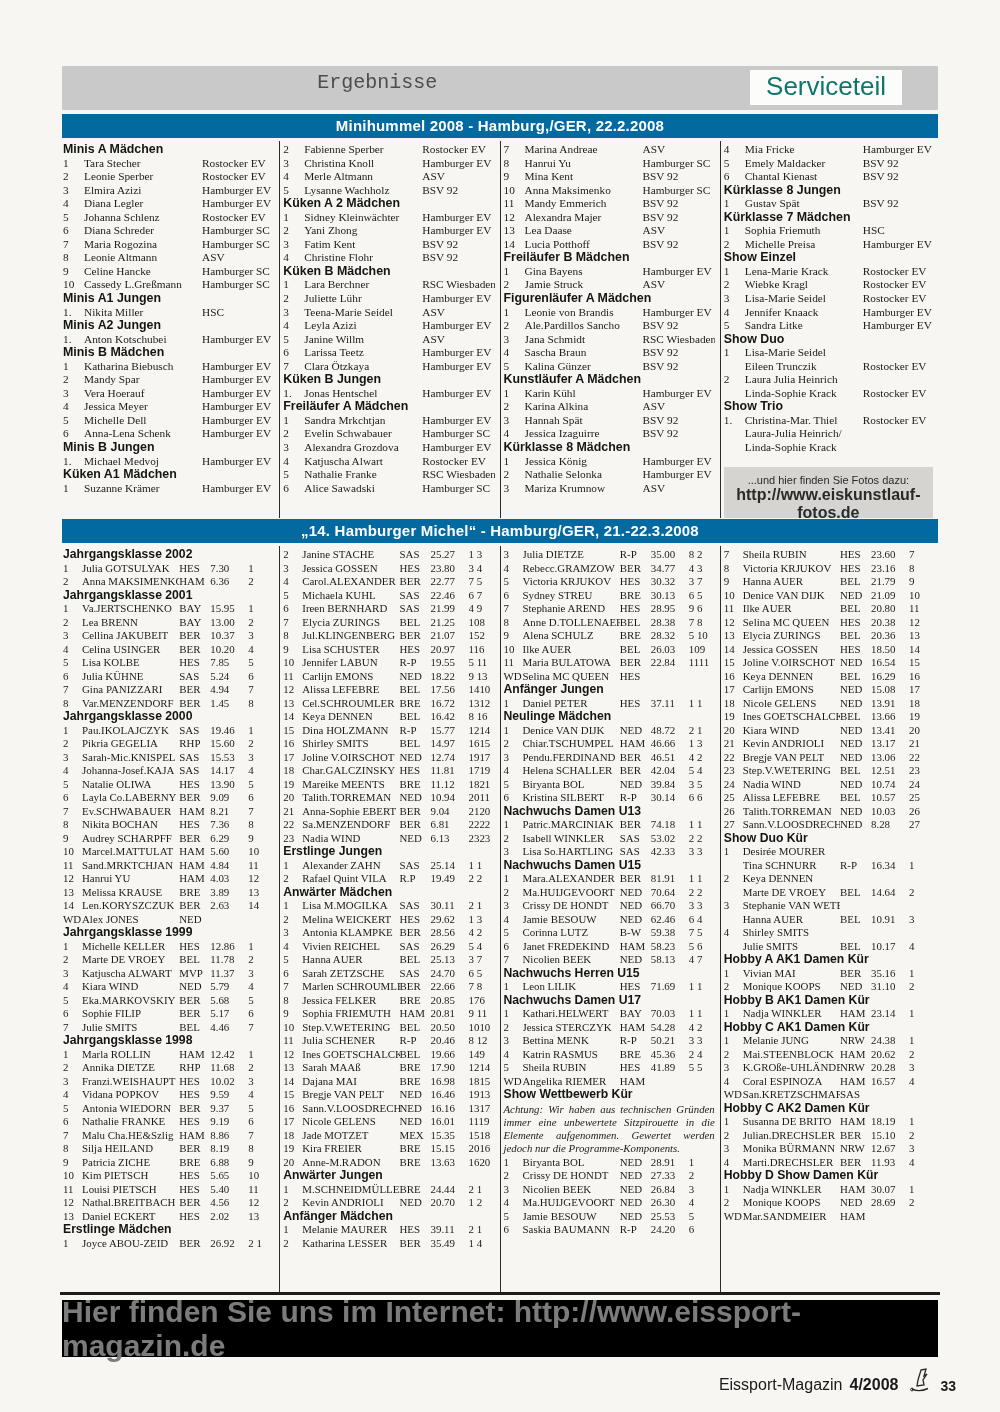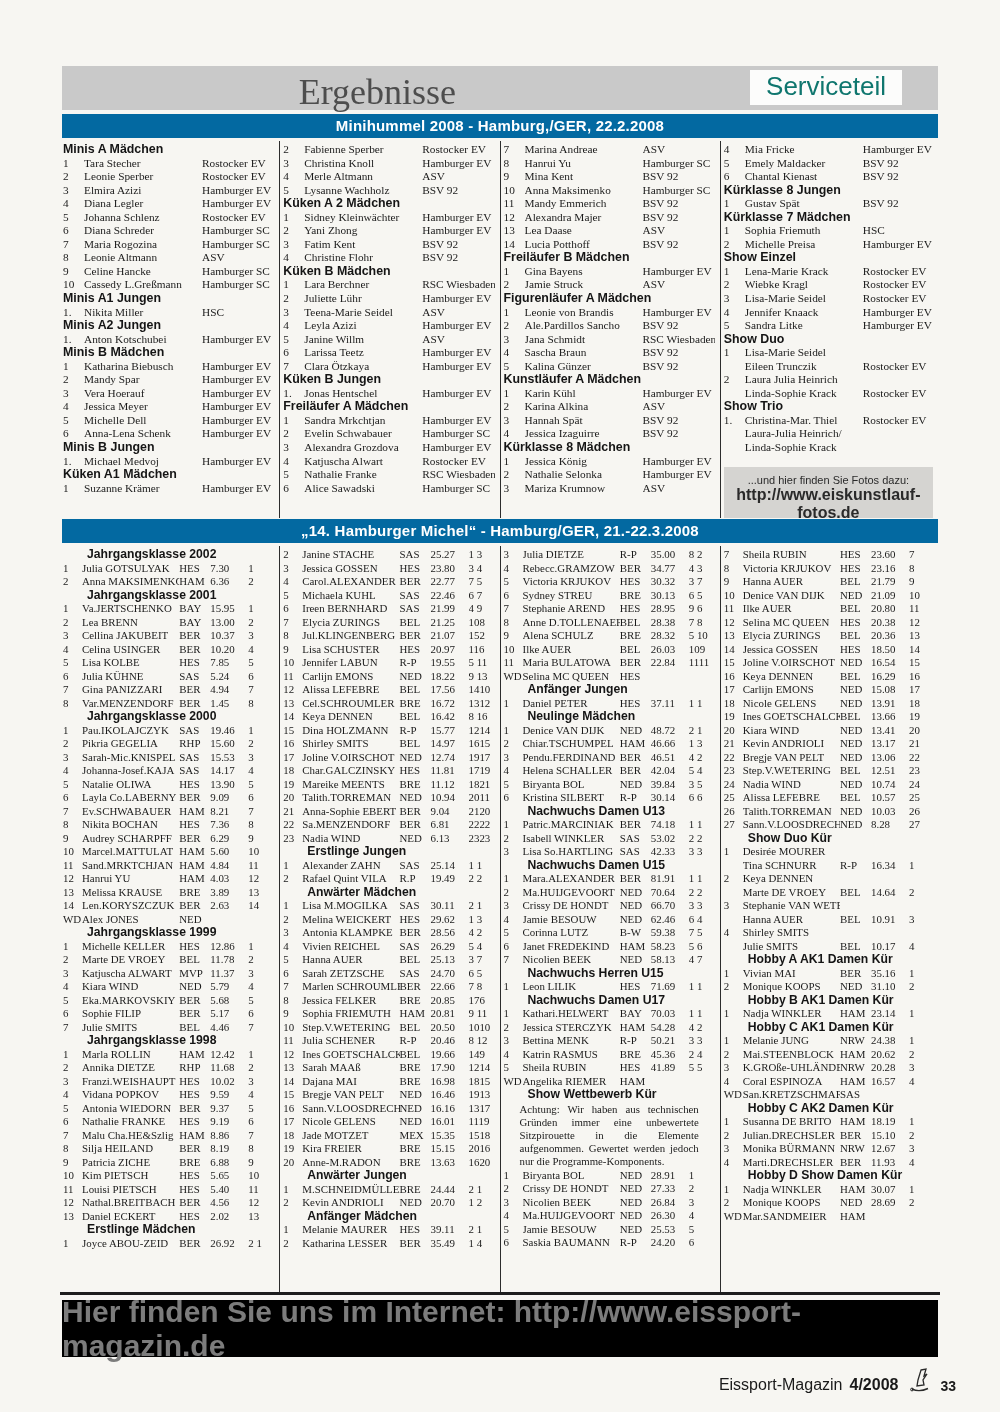--- a/index.html
+++ b/index.html
@@ -2,51 +2,51 @@
 <html><head>
 <meta charset="utf-8">
 <style>
   html,body{margin:0;padding:0;}
   body{width:1000px;height:1412px;background:#f7f6f2;position:relative;
        font-family:"Liberation Serif",serif;color:#1b1b1b;overflow:hidden;}
   .page{position:absolute;inset:0;}
   
   .graybar{position:absolute;left:62px;top:66px;width:876px;height:44px;background:#c9c9c9;}
   .ergebnisse{position:absolute;left:0;top:5px;width:72%;text-align:center;
-      font-family:Liberation Serif, serif;font-size:36px;color:#4d4d4d;}
+      font-family:Liberation Mono, monospace;font-size:20px;color:#4d4d4d;}
   .servicebox{position:absolute;right:36px;top:4px;background:#fcfcfb;padding:1px 16px 3px;
       font-family:"Liberation Sans",sans-serif;font-size:26px;color:#0f766e;}
   
   .blackbar{position:absolute;left:62px;width:876px;height:24px;background:#0369a1;color:#fff;
       text-align:center;font-family:"Liberation Sans",sans-serif;font-weight:bold;
       font-size:15px;line-height:24px;letter-spacing:.2px;}
   .bar1{top:114px;}
   .bar2{top:519px;}
   
   .sec{position:absolute;left:60px;width:880px;display:flex;}
   .s1{top:141px;height:377px;}
   .s2{top:546px;height:746px;border-bottom:3px solid #1d1d1d;}
   .col{flex:1 1 0;min-width:0;padding:2px 5px 16px 3px;border-right:1px solid #2c2c2c;overflow:hidden;}
   .col:last-child{border-right:none;}
   .h{font-family:"Liberation Sans",sans-serif;font-weight:bold;color:#151515;
      white-space:nowrap;overflow:hidden;}
   .s1 .h{font-size:12.4px;height:13.55px;line-height:13.55px;}
-  .s2 .h{font-size:12.2px;height:13.5px;line-height:13.5px;margin-left:24px;}
+  .s2 .h{font-size:12.2px;height:13.5px;line-height:13.5px;}
   .row{display:flex;white-space:pre;}
   .s1 .row{height:13.55px;line-height:13.55px;font-size:11.3px;}
   .s2 .row{height:13.5px;line-height:13.5px;font-size:10.9px;}
   .rank{width:21px;flex:none;overflow:visible;}
   .s1 .name{width:118px;flex:none;overflow:hidden;}
   .s1 .club{flex:1;overflow:hidden;}
   .s2 .rank{width:19px;}
   .s2 .name{flex:1;overflow:hidden;}
   .s2 .region{width:31px;flex:none;}
   .s2 .score{width:38px;flex:none;}
   .s2 .placements{width:26px;flex:none;overflow:hidden;}
-  .note{font-size:10.8px;line-height:13.1px;text-align:justify;margin:1px 16px;}
+  .note{font-style:italic;font-size:10.8px;line-height:13.1px;text-align:justify;margin:1px 0;}
   .fotobox{background:#d5d4d1;text-align:center;margin:12px 2px 0 0;padding:7px 2px 6px;
       font-family:"Liberation Sans",sans-serif;color:#2a2a2a;}
   .fotobox .l1{font-size:11px;}
   .fotobox .l2{font-weight:bold;font-size:16px;}
   
   .banner{position:absolute;left:62px;top:1300px;width:876px;height:57px;background:#000000;
       display:flex;align-items:center;justify-content:center;
       font-family:"Liberation Sans",sans-serif;font-weight:bold;font-size:30px;color:#7c7c7c;}
   
   .footer{position:absolute;right:44px;top:1368px;display:flex;align-items:flex-end;gap:7px;

